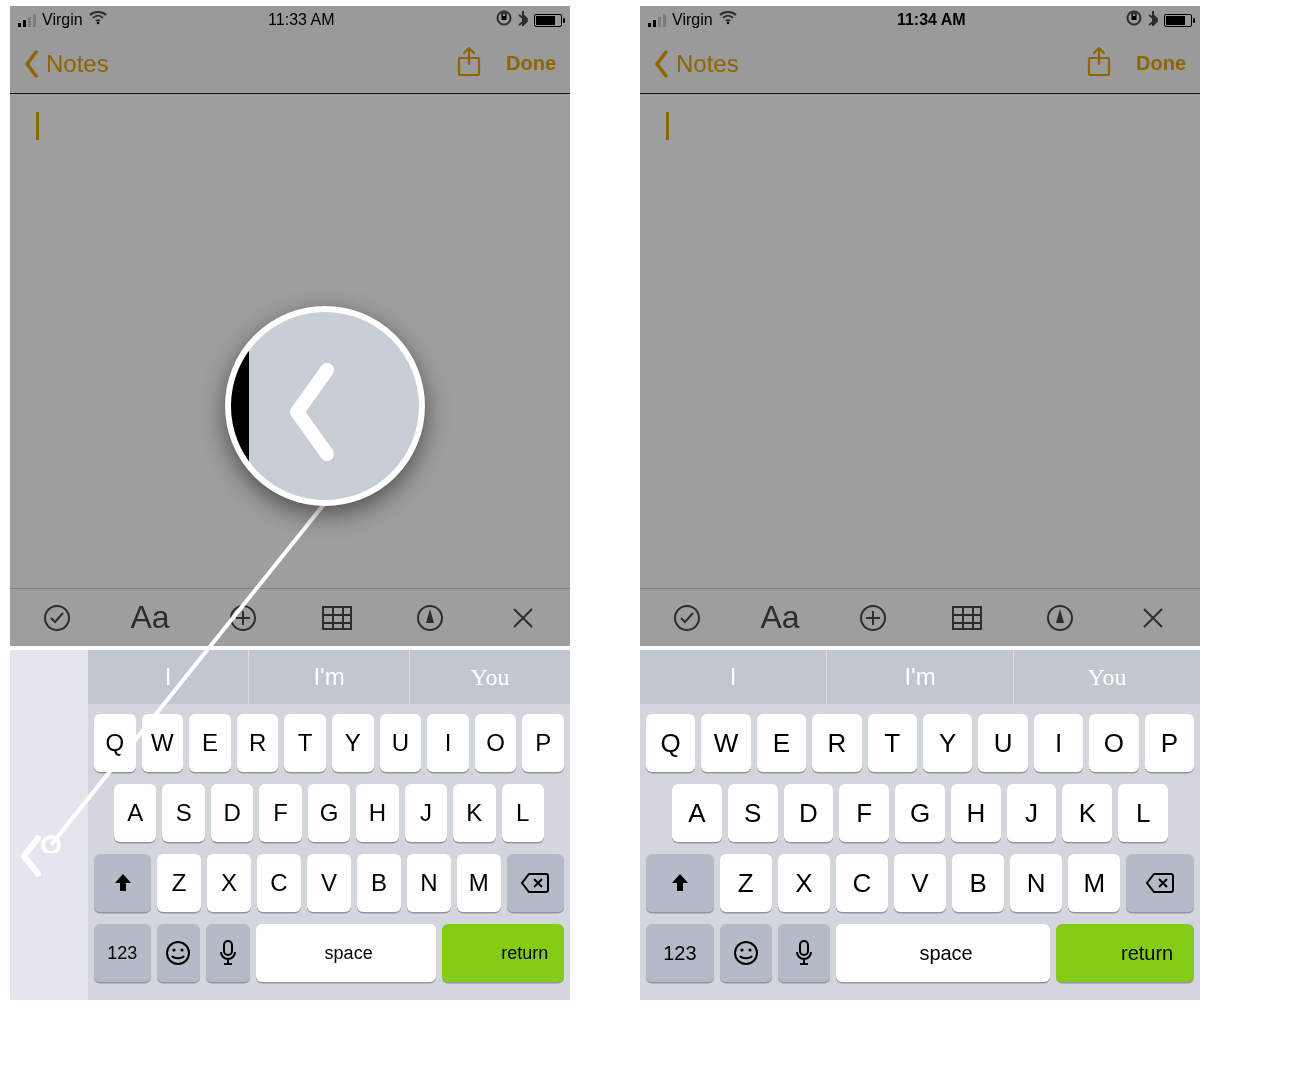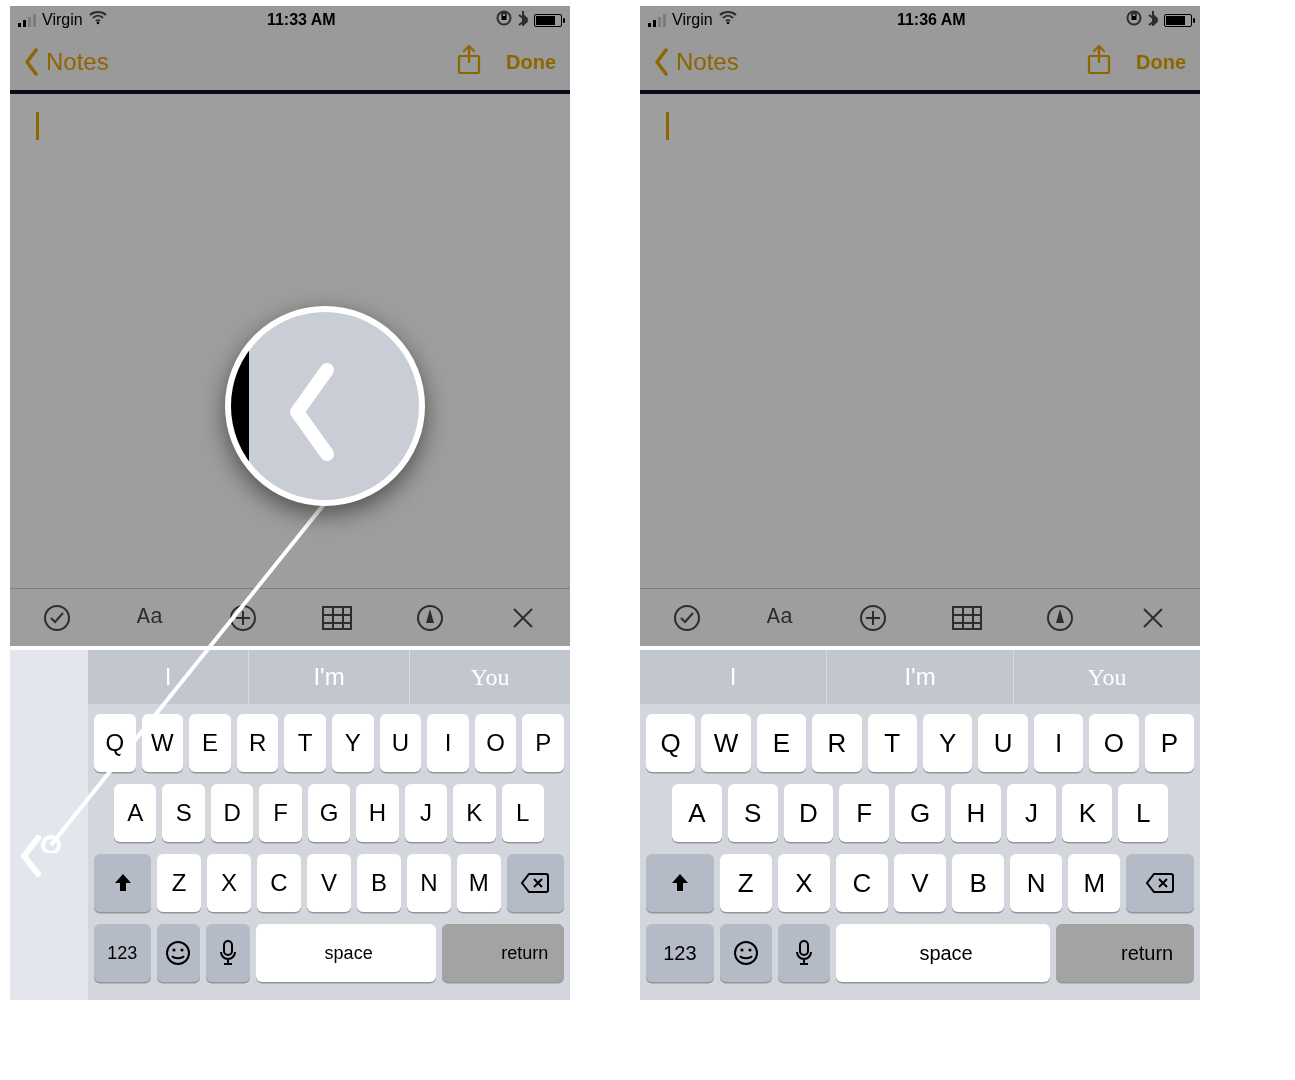--- a/index.html
+++ b/index.html
@@ -53,21 +53,21 @@
   .battery .fill { position:absolute; left:1px; top:1px; bottom:1px; width:72%; background:#000; }
 
   
   .navbar {
     height: 60px;
     display:flex;
     align-items:center;
     justify-content:space-between;
     padding: 0 14px;
     background: #f8f8f8;
-    border-bottom: 4px solid #0f172a;
+    border-bottom: 1px solid #0f172a;
     color: #e5a500;
   }
   .navbar .left-btn { display:flex; align-items:center; gap:6px; font-size:24px; font-weight:400; }
   .navbar .right-group { display:flex; align-items:center; gap:24px; }
   .navbar .done { font-size:20px; font-weight:600; }
   .chevron-left-svg { width:16px; height:28px; }
 
   
   .note-body {
     position: relative;
@@ -85,21 +85,21 @@
     background:#ffffff;
     border-top:1px solid #ccc;
     display:flex;
     align-items:center;
     justify-content:space-around;
     color:#4a4a4a;
     position: relative;
     z-index: 2;
   }
   .format-bar .icon-slot { width:40px; height:40px; display:flex; align-items:center; justify-content:center; }
-  .aa { font-size:22px; font-weight:400;font-family:Liberation Mono, monospace; }
+  .aa { font-size:32px; font-weight:400; }
 
   
   .ico { stroke:#4a4a4a; fill:none; stroke-width:2; }
 
   
   .keyboard {
     position:absolute; left:0; right:0; bottom:0;
     background:#d3d7dd;
     z-index: 10;
   }
@@ -131,21 +131,21 @@
     display:flex; align-items:center; justify-content:center;
     font-size:26px; font-weight:400; color:#000;
     flex: 1 1 0;
   }
   .key.special { background:#b4bbc6; }
   .key.shift, .key.backspace { flex: 1.3 1 0; background:#b4bbc6; }
   .bottom-row .key { height:58px; }
   .key.space { flex: 4 1 0; font-size:20px;padding-left:6px; }
   .key.k123 { font-size:20px; flex:1.3 1 0; }
   .key.emoji, .key.mic { background:#b4bbc6; flex:1 1 0; }
-  .key.return { font-size:20px; flex:1.8 1 0; background:#a3a3a3;padding-left:44px; }
+  .key.return { font-size:20px; flex:1.8 1 0; background:#84cc16;padding-left:44px; }
   
 
   .phone.left .key { font-size:24px; }
   .phone.left .key.space, .phone.left .key.return, .phone.left .key.k123 { font-size:18px; }
 
   
   .dock-gutter .handle {
     position:absolute; bottom:118px; left:8px;
     color:#fff;
   }
@@ -193,21 +193,21 @@
             <span></span>
         </span>
         <span class="carrier">Virgin</span>
         <span>
           <svg width="18" height="14" viewBox="0 0 18 14">
               <path class="ico" stroke="#000" d="M1 4c4-4 12-4 16 0M4 7c3-3 7-3 10 0M7 10c1-1 3-1 4 0"></path>
               <circle cx="9" cy="12" r="1.3" fill="#000" stroke="none"></circle>
             </svg>
         </span>
       </div>
-      <div style="font-weight:700;">11:33 AM</div>
+      <div style="font-weight:400;">11:33 AM</div>
       <div class="right-group">
         <span>
           <svg width="16" height="16" viewBox="0 0 16 16">
               <circle cx="8" cy="8" r="6.5" class="ico" stroke="#000"></circle>
               <path d="M6 6v-1a2 2 0 0 1 4 0v1" class="ico" stroke="#000"></path>
               <rect x="5.5" y="6" width="5" height="4" fill="#000" stroke="none"></rect>
             </svg>
         </span>
         <span>
           <svg width="10" height="16" viewBox="0 0 10 16">
@@ -388,21 +388,21 @@
             <span></span>
         </span>
         <span class="carrier">Virgin</span>
         <span>
           <svg width="18" height="14" viewBox="0 0 18 14">
               <path class="ico" stroke="#000" d="M1 4c4-4 12-4 16 0M4 7c3-3 7-3 10 0M7 10c1-1 3-1 4 0"></path>
               <circle cx="9" cy="12" r="1.3" fill="#000" stroke="none"></circle>
             </svg>
         </span>
       </div>
-      <div style="font-weight:600;">11:36 AM</div>
+      <div style="font-weight:600;">11:34 AM</div>
       <div class="right-group">
         <span>
           <svg width="16" height="16" viewBox="0 0 16 16">
               <circle cx="8" cy="8" r="6.5" class="ico" stroke="#000"></circle>
               <path d="M6 6v-1a2 2 0 0 1 4 0v1" class="ico" stroke="#000"></path>
               <rect x="5.5" y="6" width="5" height="4" fill="#000" stroke="none"></rect>
             </svg>
         </span>
         <span>
           <svg width="10" height="16" viewBox="0 0 10 16">

